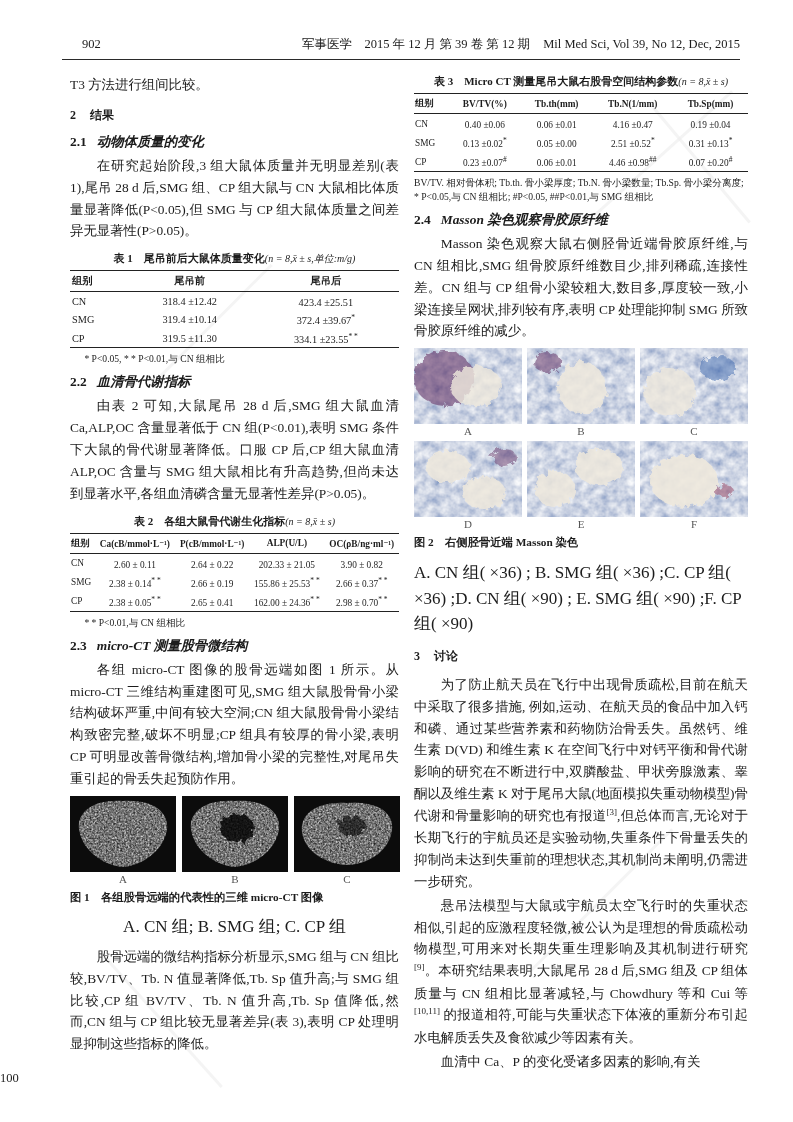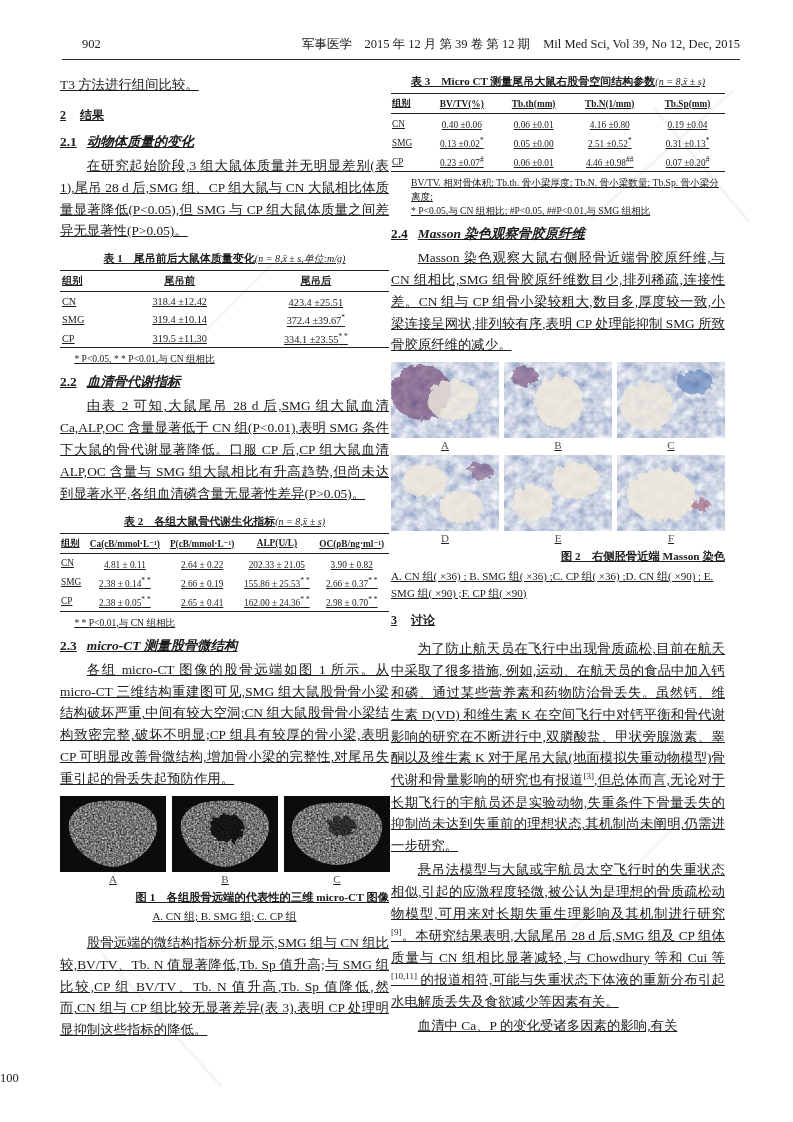--- a/index.html
+++ b/index.html
@@ -19,22 +19,22 @@
   .wm.s4{ left:600px; top:800px; width:3px; height:200px; transform:rotate(45deg); }
   .wm.s5{ left:160px; top:930px; width:3px; height:180px; transform:rotate(-42deg); }
 
   .header-row { position:absolute; top:36px; left:82px; width:658px;
     display:flex; justify-content:space-between; align-items:baseline;
     font-size:12.5px; }
   .header-journal span { margin-left:10px; }
   .header-rule { position:absolute; top:59px; left:62px; width:678px;
     height:0; border-top:1.4px solid #2a2a2a; }
 
-  .columns { position:absolute; top:74px; left:60px; width:678px;
-    display:flex; gap:2px;text-decoration:underline; }
+  .columns { position:absolute; top:74px; left:70px; width:678px;
+    display:flex; gap:15px; }
   .col-left  { width:329px; }
   .col-right { width:334px; }
 
   p.body { font-size:13.4px; line-height:1.63; text-align:justify;
     margin:0 0 2px 0; text-indent:2em; }
   p.body.noindent { text-indent:0; }
   sup.ref { font-size:9px; }
 
   .h-major { font-size:12px; font-weight:bold; margin:11px 0 9px 0; }
   .h-major .num { margin-right:14px; }
@@ -49,30 +49,30 @@
   .tbl-cap .cap-n { font-style:italic; font-size:10px; }
   table.tbl { width:100%; border-collapse:collapse; }
   table.tbl th { font-weight:bold; font-size:10.3px; padding:3px 2px;
     border-top:1.4px solid #222; border-bottom:.8px solid #222; }
   table.tbl td { font-size:10.3px; padding:2.5px 2px; }
   table.tbl tr:last-child td { border-bottom:1.4px solid #222; }
   table.tbl .c { text-align:center;margin-top:36px; }
   table.tbl .l { text-align:left; }
   table.tbl sup { font-size:7.5px; }
   .tbl-foot { font-size:9.6px; margin-top:4px; padding-left:1.5em; line-height:1.45; }
-  .tbl-foot.tight { padding-left:0;margin-left:20px; }
+  .tbl-foot.tight { padding-left:0; }
   table.tbl.small th, table.tbl.small td { font-size:9.3px; padding:3px 1px; }
 
   
   .fig1-panels { display:flex; gap:6px; margin-top:6px; }
   .ct-panel { width:106px; }
   .ct-panel svg { display:block; width:106px; height:76px; }
   .panel-letter { text-align:center; font-size:11px; color:#555; margin-top:1px; }
-  .fig-cap { text-align:right; font-size:11.3px; font-weight:bold; margin-top:5px; }
-  .fig-legend { text-align:center; font-size:11px; margin-top:4px; margin-bottom:8px; }
+  .fig-cap { text-align:left; font-size:11.3px; font-weight:bold; margin-top:5px; }
+  .fig-legend { text-align:center; font-size:17px; margin-top:10px; margin-bottom:8px; }
   .fig-legend.left { text-align:left; text-indent:0; line-height:1.5; }
 
   
   .fig2-grid { display:grid; grid-template-columns:repeat(3,1fr); gap:4px 5px; margin-top:6px; }
   .hist-panel svg { display:block; width:108px; height:76px; }
 
   .footer-page { position:absolute; bottom:36px; left:0; width:100%;
     font-size:12.5px; }
 </style>
 </head>
@@ -181,21 +181,21 @@
               <th class="l">组别</th>
               <th class="c">Ca(cB/mmol·L⁻¹)</th>
               <th class="c">P(cB/mmol·L⁻¹)</th>
               <th class="c">ALP(U/L)</th>
               <th class="c">OC(ρB/ng·ml⁻¹)</th>
             </tr>
           </thead>
           <tbody>
             <tr>
               <td class="l">CN</td>
-              <td class="c"><span>4.81 ± 0.11</span><sup></sup></td>
+              <td class="c"><span>2.60 ± 0.11</span><sup></sup></td>
               <td class="c"><span>2.64 ± 0.22</span><sup></sup></td>
               <td class="c"><span>202.33 ± 21.05</span><sup></sup></td>
               <td class="c"><span>3.90 ± 0.82</span><sup></sup></td>
             </tr>
             <tr>
               <td class="l">SMG</td>
               <td class="c"><span>2.38 ± 0.14</span><sup>* *</sup></td>
               <td class="c"><span>2.66 ± 0.19</span><sup></sup></td>
               <td class="c"><span>155.86 ± 25.53</span><sup>* *</sup></td>
               <td class="c"><span>2.66 ± 0.37</span><sup>* *</sup></td>
@@ -262,21 +262,21 @@
               <th class="c">Tb.th(mm)</th>
               <th class="c">Tb.N(1/mm)</th>
               <th class="c">Tb.Sp(mm)</th>
             </tr>
           </thead>
           <tbody>
             <tr>
               <td class="l">CN</td>
               <td class="c"><span>0.40 ±0.06</span><sup></sup></td>
               <td class="c"><span>0.06 ±0.01</span><sup></sup></td>
-              <td class="c"><span>4.16 ±0.80</span><sup></sup></td>
+              <td class="c"><span>4.16 ±0.47</span><sup></sup></td>
               <td class="c"><span>0.19 ±0.04</span><sup></sup></td>
             </tr>
             <tr>
               <td class="l">SMG</td>
               <td class="c"><span>0.13 ±0.02</span><sup>*</sup></td>
               <td class="c"><span>0.05 ±0.00</span><sup></sup></td>
               <td class="c"><span>2.51 ±0.52</span><sup>*</sup></td>
               <td class="c"><span>0.31 ±0.13</span><sup>*</sup></td>
             </tr>
             <tr>

